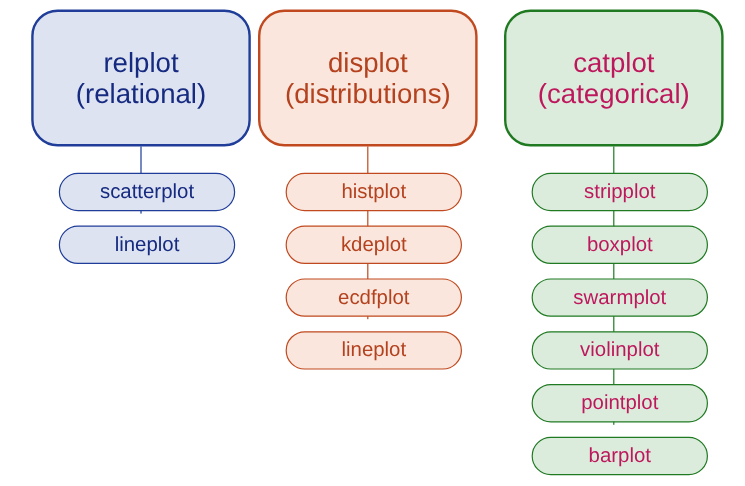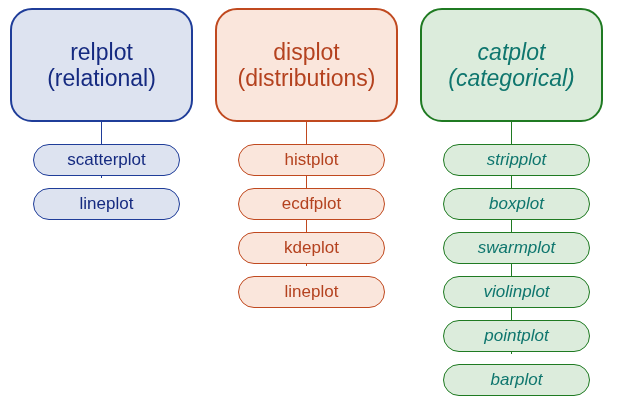--- a/index.html
+++ b/index.html
@@ -17,21 +17,21 @@
     height: 405px;
     background: #ffffff;
     overflow: hidden;
   }
   .column {
     position: absolute;
     top: 0;
     width: 203px;
     height: 405px;
   }
-  .col-relplot  { left: 0px; }
+  .col-relplot  { left: 16px; }
   .col-displot  { left: 205px; text-decoration: underline; }
   .col-catplot  { left: 410px; }
 
   
   .spine {
     position: absolute;
     left: 50%;
     width: 1.5px;
     margin-left: -0.75px;
     top: 122px;
@@ -102,22 +102,21 @@
     border-color: #c0491f;
     color: #b4421f;
   }
   .col-displot .spine { background: #c0491f; }
 
   
   .col-catplot .parent-box,
   .col-catplot .child-box {
     background: #dcecdc;
     border-color: #1f7a22;
-    color: #0f766e;
-    font-style: italic;
+    color: #be185d;
   }
   .col-catplot .spine { background: #1f7a22; }
 </style>
 </head>
 <body>
 
 <div id="diagram">
 
   <div class="column col-relplot">
     <div class="spine" style="height:56px"></div>
@@ -139,24 +138,24 @@
     <div class="spine" style="height:144px"></div>
     <div class="parent-box">
       <span class="parent-line">displot</span>
       <span class="parent-line">(distributions)</span>
     </div>
     <div class="child-stack">
       <div class="child-box">
         <span>histplot</span>
       </div>
       <div class="child-box">
-        <span>ecdfplot</span>
+        <span>kdeplot</span>
       </div>
       <div class="child-box">
-        <span>kdeplot</span>
+        <span>ecdfplot</span>
       </div>
       <div class="child-box">
         <span>lineplot</span>
       </div>
     </div>
   </div>
 
   <div class="column col-catplot">
     <div class="spine" style="height:232px"></div>
     <div class="parent-box">

